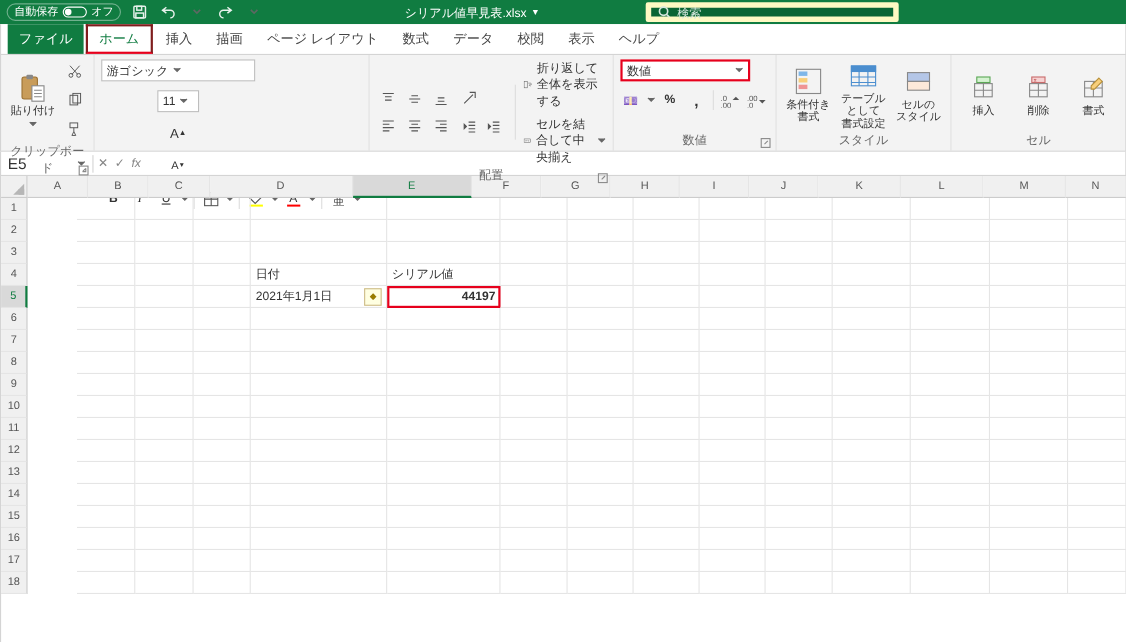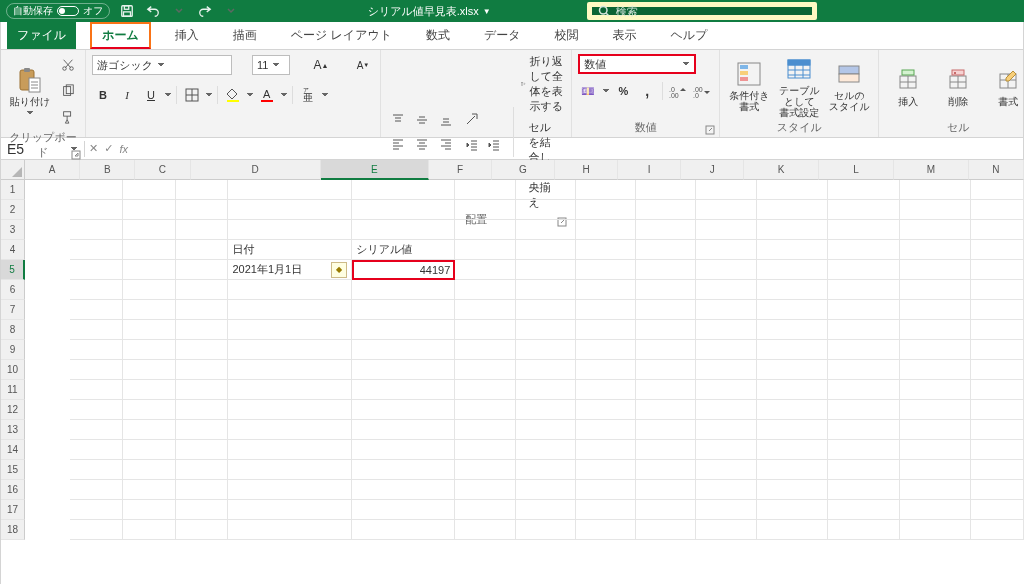--- a/index.html
+++ b/index.html
@@ -13,41 +13,41 @@
 .autosave .pill::after { content:""; position:absolute; width:6px; height:6px; background:#fff; border-radius:50%; left:1px; top:1px; }
 .qat-btn { width: 18px; height: 18px; display: inline-flex; align-items:center; justify-content:center; opacity:.9; }
 .qat-btn svg { width:14px; height:14px; stroke:#fff; fill:none; stroke-width:1.5; }
 .titlebar .center { flex:1; text-align:center; display:flex; justify-content:center; align-items:center; gap:18px; }
 .titlebar .filename { display:flex; align-items:center; gap:4px; }
 .searchbox { display:flex; align-items:center; background:#0a6534; border:5px solid #fef9c3; height:18px; width:230px; border-radius:2px; padding:0 6px; gap:6px; color:#d5e6dd; }
 .searchbox svg { width:12px; height:12px; stroke:#d5e6dd; fill:none; stroke-width:2; }
 .titlebar .right { width: 80px; }
 
 
-.tabs { background:#fff; border-bottom:1px solid #d4d4d4; height:28px; display:flex; align-items:center; padding-left:6px; gap:14px; font-size:12px; border-left:1px solid #d4d4d4; border-right:1px solid #d4d4d4; }
+.tabs { background:#fff; border-bottom:1px solid #d4d4d4; height:28px; display:flex; align-items:center; padding-left:6px; gap:2px; font-size:12px; border-left:1px solid #d4d4d4; border-right:1px solid #d4d4d4; }
 .tab { padding: 5px 10px; cursor:pointer; color:#444; }
 .tab.file { background:#107c41; color:#fff; }
-.tab.active { border:2px solid #f97316; border-bottom:2px solid #e6001c; font-weight:bold; color:#107c41; padding:3px 10px; }
+.tab.active { border:2px solid #7f1d1d; border-bottom:2px solid #e6001c; font-weight:normal; color:#107c41; padding:3px 10px; }
 
 
 .ribbon { background:#f3f3f3; border-bottom:1px solid #d4d4d4; display:flex; height:88px; font-size:11px; border-left:1px solid #d4d4d4; border-right:1px solid #d4d4d4;}
 .group { border-right:1px solid #e1e1e1; display:flex; flex-direction:column; padding:4px 6px 2px; }
 .group .controls { flex:1; display:flex; align-items:center; gap:4px; }
 .group .label { text-align:center; font-size:11px; color:#666; padding-top:2px; position:relative; }
 .group .dlg { position:absolute; right:-2px; bottom:0; width:10px; height:10px; }
 .group .dlg svg { width:10px; height:10px; stroke:#888; fill:none; }
 
 .big-btn { display:flex; flex-direction:column; align-items:center; justify-content:center; width:46px; gap:2px; }
 .big-btn .ico { width:28px; height:28px; display:flex; align-items:center; justify-content:center; }
 .big-btn .lbl { font-size:10px; text-align:center; line-height:1.1; }
 .small-btn { width:22px; height:22px; display:inline-flex; align-items:center; justify-content:center; border-radius:2px; }
 .dd { display:inline-flex; align-items:center; }
 .dd svg { width:8px; height:8px; stroke:#666; fill:#666; }
 
-.font-row1 { display:flex; gap:20px; align-items:center; margin-bottom:4px; }
+.font-row1 { display:flex; gap:8px; align-items:center; margin-bottom:4px;flex-direction:column; }
 .font-row2 { display:flex; gap:2px; align-items:center; }
 .combo { background:#fff; border:1px solid #bdbdbd; height:20px; display:flex; align-items:center; padding:0 4px; font-size:11px; }
 .combo .caret { margin-left:4px; }
 .number-format { width:118px; justify-content:space-between; border:2px solid #e6001c; }
 
 .align-grid { display:grid; grid-template-columns:repeat(3,22px); grid-auto-rows:22px; gap:2px; }
 
 
 .fbar-row { display:flex; align-items:center; height:22px; border-bottom:1px solid #d4d4d4; background:#fff; border-left:1px solid #d4d4d4; border-right:1px solid #d4d4d4;}
 .namebox { width:84px; border-right:1px solid #d4d4d4; padding:0 6px; display:flex; align-items:center; justify-content:space-between; font-size:14px; }
@@ -62,21 +62,21 @@
 .corner::after { content:""; position:absolute; right:2px; bottom:2px; border:5px solid transparent; border-right-color:#b6b6b6; border-bottom-color:#b6b6b6; }
 .rowhdr { width:24px; height:20px; background:#f0f0f0; border-right:1px solid #ccc; border-bottom:1px solid #e5e5e5; display:flex; align-items:center; justify-content:center; font-size:10px; color:#555; }
 .rowhdr.sel { background:#d9d9d9; color:#107c41; border-right:2px solid #107c41; }
 .gridarea { flex:1; overflow:hidden; }
 .colhdrs { display:flex; height:20px; }
 .colhdr { background:#f0f0f0; border-right:1px solid #e5e5e5; border-bottom:1px solid #ccc; display:flex; align-items:center; justify-content:center; font-size:10px; color:#555; }
 .colhdr.sel { background:#d9d9d9; color:#107c41; border-bottom:2px solid #107c41; }
 .cells { position:relative; }
 .row { display:flex; height:20px;margin-left:45px; }
 .cell { border-right:1px solid #e5e5e5; border-bottom:1px solid #e5e5e5; padding:0 4px; display:flex; align-items:center; font-size:11px; overflow:hidden; white-space:nowrap; }
-.cell.selected-cell { outline:2px solid #e6001c; outline-offset:-2px; justify-content:flex-end; }
+.cell.selected-cell { outline:2px solid #e6001c; outline-offset:-2px; justify-content:flex-end;font-weight:bold; }
 .smarttag { width:16px; height:16px; border:1px solid #cdbb87; background:#ffffe1; display:flex; align-items:center; justify-content:center; font-size:10px; margin-left:auto; }
 .smarttag::before { content:"◆"; color:#997c00; font-size:8px; }
 
 .cw-A { width:56px; } .cw-B { width:56px; } .cw-C { width:56px; }
 .cw-D { width:132px; } .cw-E { width:110px; } .cw-F { width:64px; }
 .cw-G { width:64px; } .cw-H { width:64px; } .cw-I { width:64px; }
 .cw-J { width:64px; } .cw-K { width:76px; } .cw-L { width:76px; }
 .cw-M { width:76px; } .cw-N { width:56px; }
 
 svg { display:block; }

